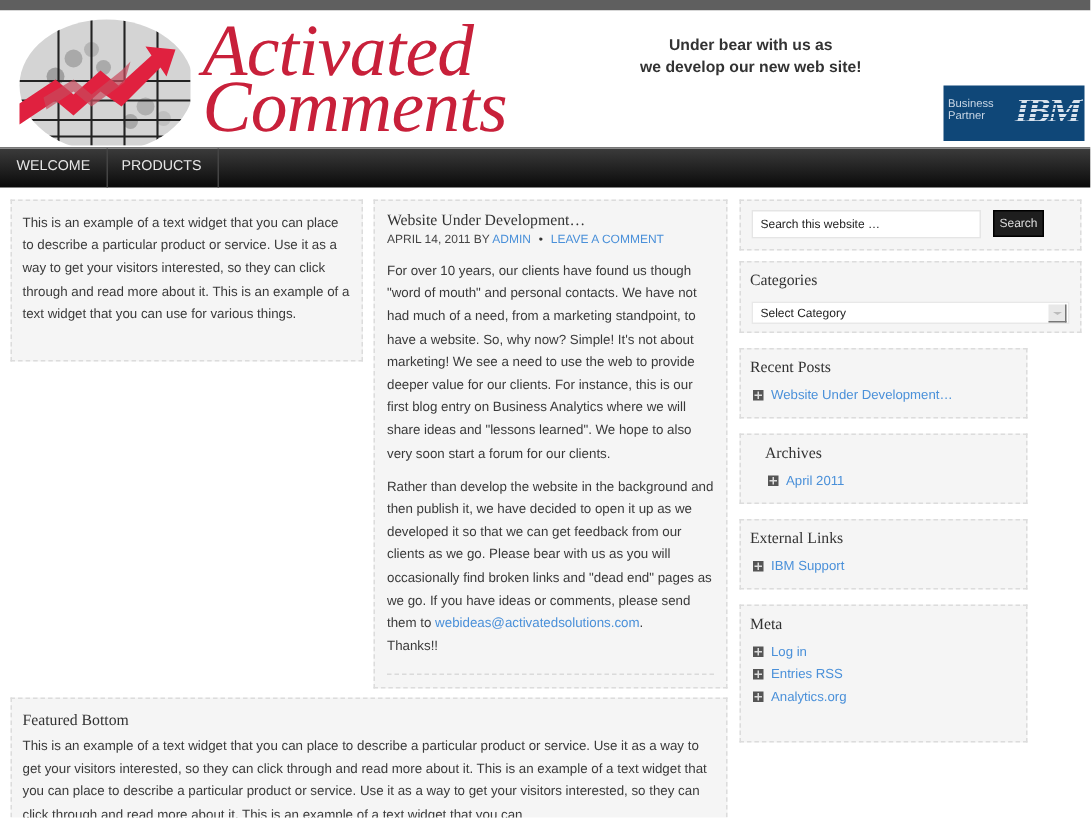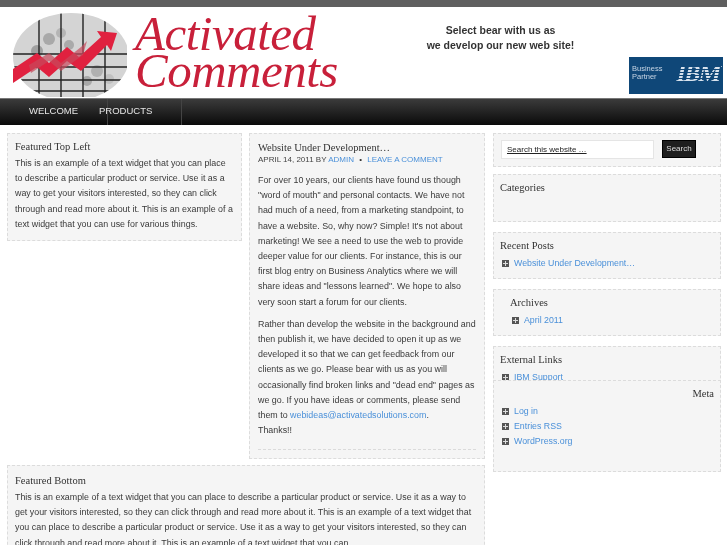--- a/index.html
+++ b/index.html
@@ -12,60 +12,60 @@
   .logo { position: absolute; left: 9px; top: 2px; width: 290px; height: 88px; }
   .logo-graphic { position: absolute; left: 0; top: 0; width: 118px; height: 88px; }
   .logo-text { position: absolute; left: 126px; top: 6px; font-family: "Liberation Serif", "DejaVu Serif", serif; font-style: italic; color: #c8203a; font-size: 49px; line-height: 37px; letter-spacing: -0.5px; }
   .tagline { position: absolute; left: 408px; top: 16px; width: 185px; text-align: center; font-weight: bold; font-size: 10.5px; line-height: 15px; color: #333; }
   .ibm-badge { position: absolute; left: 629px; top: 50px; width: 94px; height: 37px; background: #0f4778; }
   .ibm-badge .bp { position: absolute; left: 3px; top: 8px; color: #c8d6e5; font-size: 7.5px; line-height: 8px; }
   .ibm-badge .ibm { position: absolute; left: 48px; top: 4px; color: #d9e3ee; font-size: 23px; font-weight: bold; font-family: "Liberation Serif", serif; letter-spacing: -1px; transform: skewX(-12deg); }
   .ibm-badge .ibm-lines { position: absolute; left: 44px; top: 4px; width: 48px; height: 29px; background: repeating-linear-gradient(to bottom, transparent 0 2px, #0f4778 2px 3px); }
 
   .nav { position: absolute; left: 0; top: 98px; width: 727px; height: 27px; background: linear-gradient(#3b3b3b, #0a0a0a); border-top: 1px solid #777; }
-  .nav-item { position: absolute; top: 0; height: 26px; line-height: 24px; color: #e6e6e6; font-size: 9.5px; text-transform: uppercase; padding: 0 29px; border-right: 1px solid #444; cursor: pointer; }
+  .nav-item { position: absolute; top: 0; height: 26px; line-height: 24px; color: #e6e6e6; font-size: 9.5px; text-transform: uppercase; padding: 0 11px; border-right: 1px solid #444; cursor: pointer; }
 
   .widget { position: absolute; background: #f5f5f5; border: 1px dashed #dcdcdc; }
   .widget-title { font-family: "Liberation Serif", "DejaVu Serif", serif; font-size: 10.5px; color: #333; }
   .body-text { font-size: 8.9px; line-height: 15.2px; color: #3a3a3a; }
   a, .link { color: #4a90d9; text-decoration: none; cursor: pointer; }
 
   .ftl { left: 7px; top: 133px; width: 235px; height: 108px; padding: 7px 7px; }
   .ftl .widget-title { margin-bottom: 4px; }
 
   .post { left: 249px; top: 133px; width: 236px; height: 326px; padding: 8px 8px; }
   .post-title { font-family: "Liberation Serif", "DejaVu Serif", serif; font-size: 10.5px; color: #333; margin-bottom: 2px; }
   .post-meta { font-size: 8px; color: #444; text-transform: uppercase; margin-bottom: 9px; }
   .post-meta .sep { color: #333; margin: 0 3px; }
   .post p { margin-bottom: 7px; }
   .post-divider { position: absolute; left: 8px; right: 8px; bottom: 8px; border-top: 1px dashed #dadada; }
 
   .fb { left: 7px; top: 465px; width: 478px; height: 90px; padding: 9px 7px; }
   .fb .widget-title { margin-bottom: 4px; }
 
   .search-w { left: 493px; top: 133px; width: 228px; height: 34px; padding: 6px 6px; }
-  .search-input { position: absolute; left: 7px; top: 6px; width: 153px; height: 19px; background: #fff; border: 1px solid #e5e5e5; font-size: 8px; padding: 0 5px; line-height: 17px; color: #222; font-family: "Liberation Sans", sans-serif; text-decoration: underline; }
+  .search-input { position: absolute; left: 7px; top: 6px; width: 153px; height: 19px; background: #fff; border: 1px solid #e5e5e5; font-size: 8px; padding: 0 5px; line-height: 17px; color: #222; font-family: "Liberation Sans", sans-serif; }
   .search-btn { position: absolute; left: 168px; top: 6px; width: 34px; height: 18px; background: #1e1e1e; border: 1px solid #000; color: #ddd; font-size: 8px; text-align: center; line-height: 16px; cursor: pointer; }
 
   .cat-w { left: 493px; top: 174px; width: 228px; height: 48px; padding: 7px 6px; }
   .cat-select { position: absolute; left: 7px; top: 26px; width: 212px; height: 15px; background: #fff; border: 1px solid #e8e8e8; font-size: 8px; padding-left: 5px; line-height: 13px; color: #222; cursor: pointer; }
   .cat-select .arrow { position: absolute; right: 1px; top: 1px; width: 12px; height: 12px; background: #e8e8e8; border-right: 1px solid #777; border-bottom: 1px solid #777; }
   .cat-select .arrow::after { content: ""; position: absolute; left: 3px; top: 5px; border-left: 3px solid transparent; border-right: 3px solid transparent; border-top: 2px solid #bbb; }
 
-  .side-list-w { left: 493px; width: 228px; padding: 7px 6px; }
+  .side-list-w { left: 493px; width: 192px; padding: 7px 6px; }
   .side-list-w .widget-title { margin-bottom: 5px; }
   .side-item { font-size: 8.8px; line-height: 15px; display: flex; align-items: center; }
   .bullet { display: inline-block; width: 7px; height: 7px; background: #555; margin: 0 5px 0 2px; position: relative; flex-shrink: 0; }
   .bullet::before { content: ""; position: absolute; left: 1px; top: 3px; width: 5px; height: 1px; background: #ddd; }
   .bullet::after { content: ""; position: absolute; left: 3px; top: 1px; width: 1px; height: 5px; background: #ddd; }
 
   .rp-w { top: 232px; height: 47px; }
   .ar-w { top: 289px; height: 47px; padding-left: 16px; }
   .el-w { top: 346px; height: 47px; }
-  .meta-w { top: 380px; height: 92px; text-align: right; }
+  .meta-w { top: 403px; height: 92px; }
 </style>
 </head>
 <body>
 
 <div class="topbar"></div>
 
 <div class="header">
   <div class="logo">
     <svg class="logo-graphic" viewBox="0 0 118 88" width="118" height="88">
       <defs>
@@ -96,41 +96,40 @@
       <polygon points="4,60 28,44 40,54 58,38 70,48 92,28 88,22 108,24 102,42 98,36 72,62 58,52 40,68 28,58 4,74" fill="#e0213f"></polygon>
       <polygon points="20,56 40,44 52,54 72,38 78,32 74,46 52,62 40,52 22,64" fill="#c84a5c" opacity="0.7"></polygon>
     </svg>
     <div class="logo-text">
       <div>Activated</div>
       <div>Comments</div>
     </div>
   </div>
 
   <div class="tagline">
-    <div>Select bear with us as</div>
+    <div>Under bear with us as</div>
     <div>we develop our new web site!</div>
   </div>
 
   <div class="ibm-badge">
     <div class="bp">
       <div>Business</div>
       <div>Partner</div>
     </div>
     <div class="ibm">IBM</div>
     <div class="ibm-lines"></div>
   </div>
 </div>
 
 <div class="nav">
   <div class="nav-item" style="left:0;">WELCOME</div>
   <div class="nav-item" style="left:70px;">PRODUCTS</div>
 </div>
 
 <div class="widget ftl">
-  <div class="widget-title">Featured Top Left</div>
   <div class="body-text">This is an example of a text widget that you can place to describe a particular product or service. Use it as a way to get your visitors interested, so they can click through and read more about it. This is an example of a text widget that you can use for various things.</div>
 </div>
 
 <div class="widget post">
   <div class="post-title">Website Under Development…</div>
   <div class="post-meta">
     <span>APRIL 14, 2011</span>
     <span>BY</span>
     <span class="link">ADMIN</span>
     <span class="sep">•</span>
@@ -146,20 +145,24 @@
   <div class="body-text">This is an example of a text widget that you can place to describe a particular product or service. Use it as a way to get your visitors interested, so they can click through and read more about it. This is an example of a text widget that you can place to describe a particular product or service. Use it as a way to get your visitors interested, so they can click through and read more about it. This is an example of a text widget that you can</div>
 </div>
 
 <div class="widget search-w">
   <div class="search-input">Search this website …</div>
   <div class="search-btn">Search</div>
 </div>
 
 <div class="widget cat-w">
   <div class="widget-title">Categories</div>
+  <div class="cat-select">
+    <span>Select Category</span>
+    <span class="arrow"></span>
+  </div>
 </div>
 
 <div class="widget side-list-w rp-w">
   <div class="widget-title">Recent Posts</div>
   <div class="side-item">
     <span class="bullet"></span>
     <span class="link">Website Under Development…</span>
   </div>
 </div>
 
@@ -184,15 +187,15 @@
   <div class="side-item">
     <span class="bullet"></span>
     <span class="link">Log in</span>
   </div>
   <div class="side-item">
     <span class="bullet"></span>
     <span class="link">Entries RSS</span>
   </div>
   <div class="side-item">
     <span class="bullet"></span>
-    <span class="link">WordPress.org</span>
+    <span class="link">Analytics.org</span>
   </div>
 </div>
 
 </body></html>

